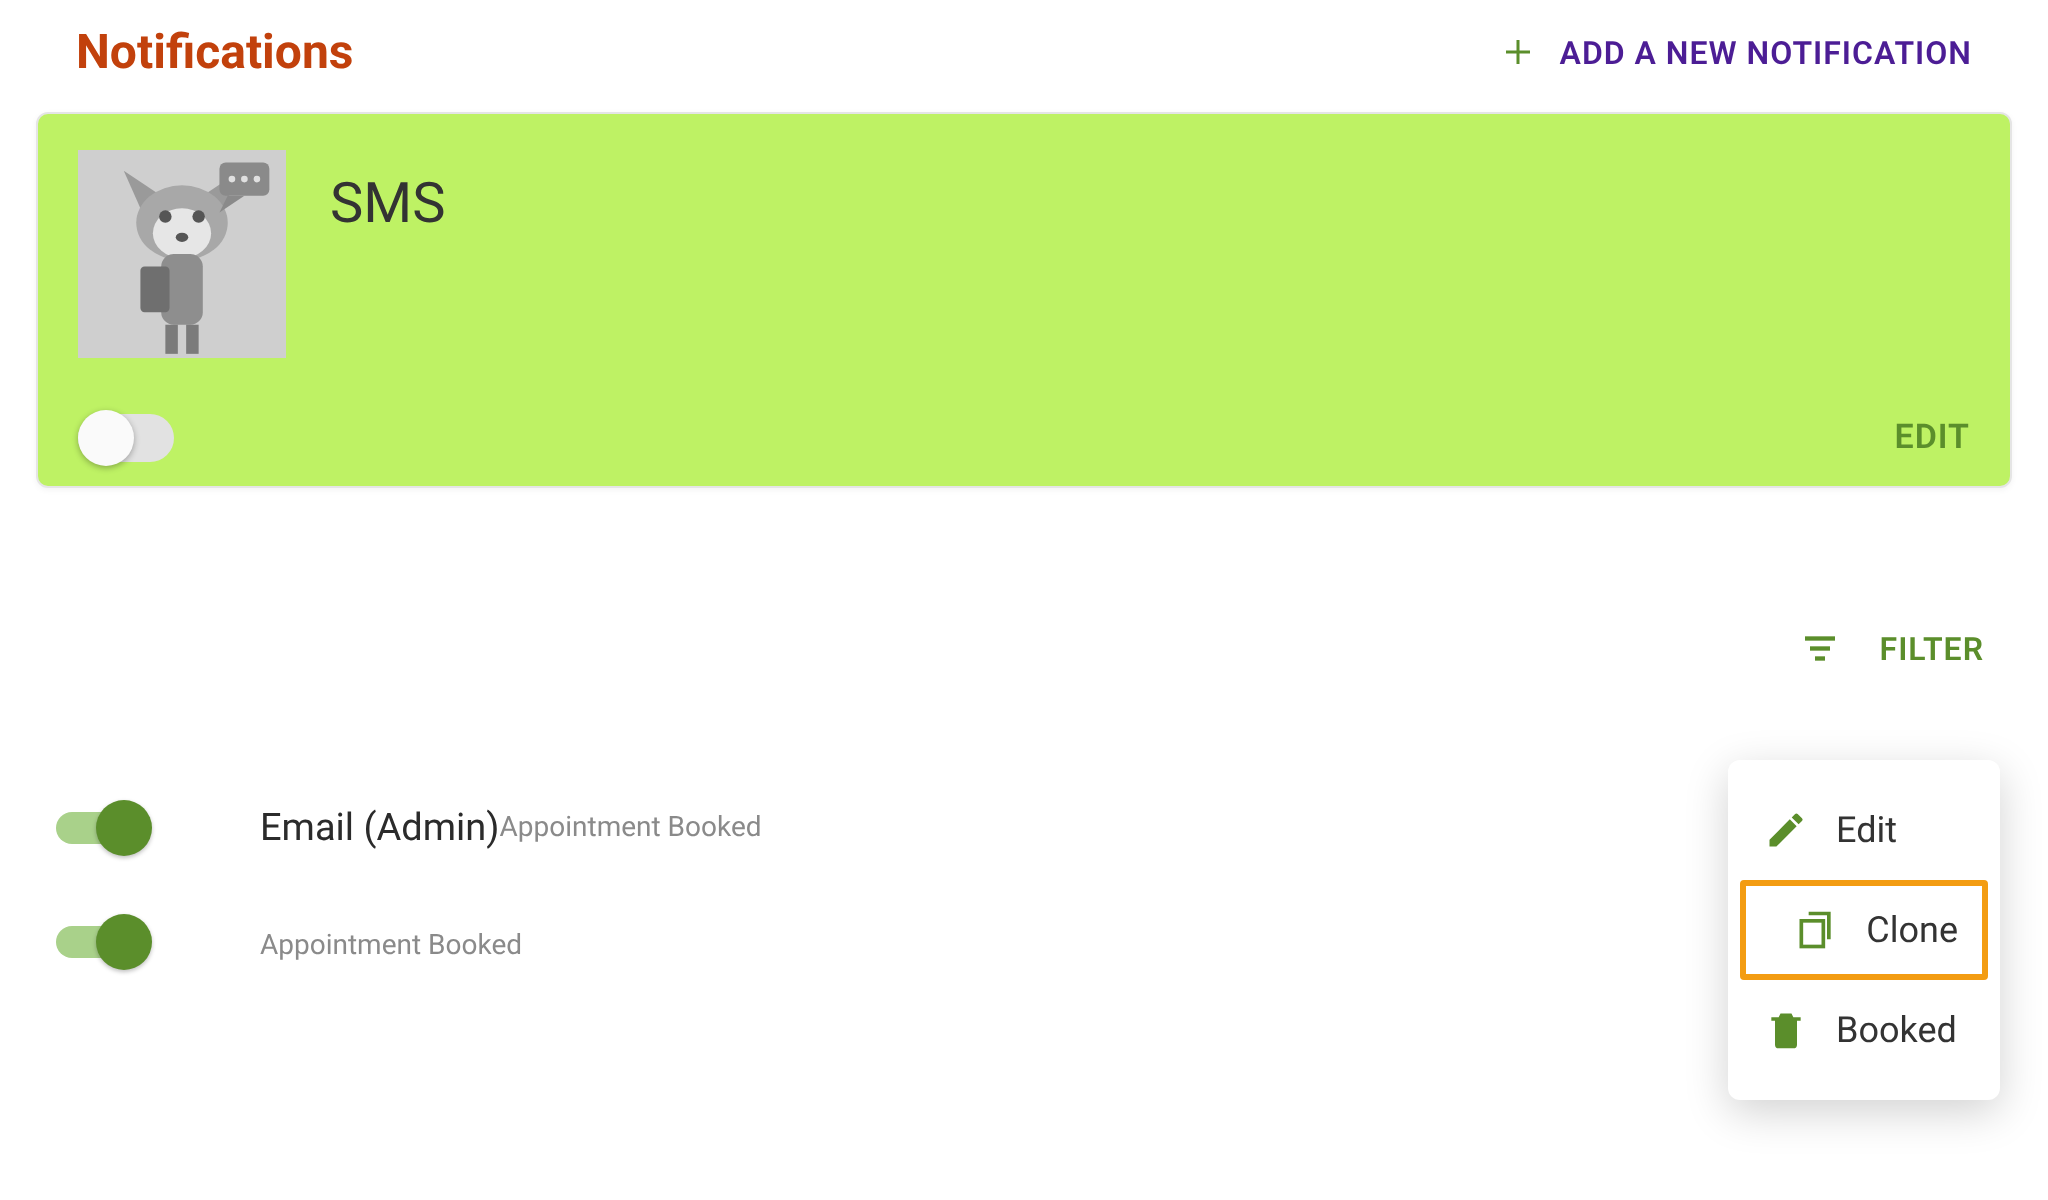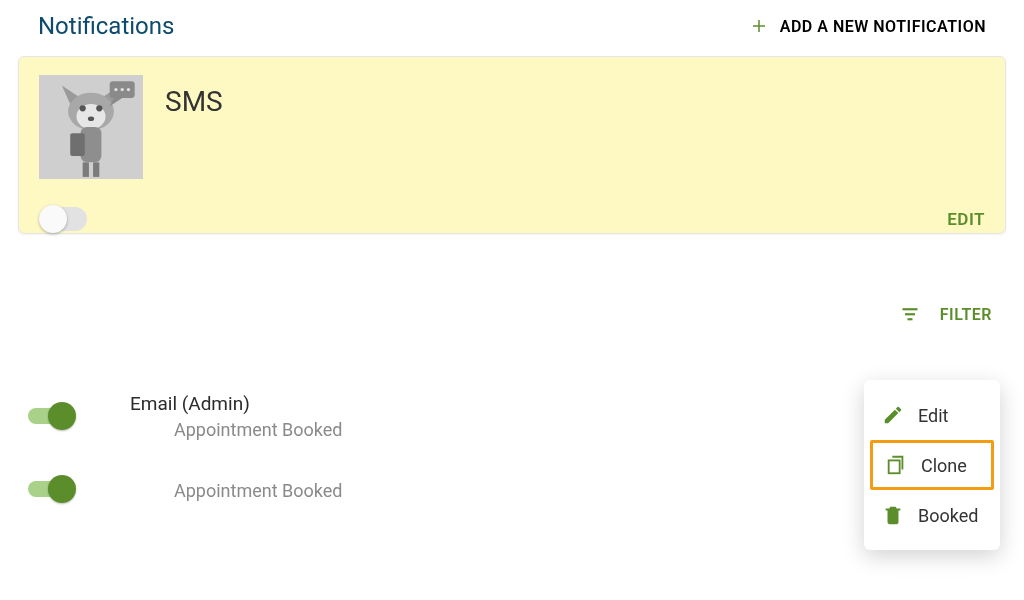--- a/index.html
+++ b/index.html
@@ -13,46 +13,46 @@
     color: #333;
   }
   .header-row {
     display: flex;
     justify-content: space-between;
     align-items: center;
     padding: 12px 38px 16px 38px;
   }
   .page-title {
     font-size: 24px;
-    font-weight: 400;
-    color: #0c4a6e;
+    font-weight: 700;
+    color: #c2410c;
   }
   .add-btn {
     display: flex;
     align-items: center;
     gap: 12px;
-    color: #000000;
+    color: #4c1d95;
     font-weight: 600;
     font-size: 16px;
     letter-spacing: 0.5px;
     cursor: pointer;
     justify-content: space-between;
   }
   .plus-icon {
     width: 18px; height: 18px;
     stroke: #5b8e2b;
     stroke-width: 2;
   }
   .card {
     margin: 0 18px;
     border: 1px solid #e5e5e5;
     border-radius: 6px;
     box-shadow: 0 1px 3px rgba(0,0,0,0.05);
-    padding: 18px 20px 2px 20px;
-    background: #fef9c3;
+    padding: 18px 20px 12px 20px;
+    background: #bef264;
   }
   .card-top {
     display: flex;
     align-items: flex-start;
     gap: 22px;
     margin-bottom: 28px;
   }
   .avatar {
     width: 104px;
     height: 104px;
@@ -133,30 +133,29 @@
   .filter-icon { width: 20px; height: 20px; fill:#5b8e2b; }
   .list {
     padding: 50px 0 0 0;
   }
   .list-row {
     display: flex;
     align-items: center;
     padding: 18px 0 18px 28px;
     gap: 58px;
   }
-  .row-text { display:flex; flex-direction:column; }
+  .row-text { display:flex; flex-direction:row; }
   .row-title {
     font-size: 19px;
     color: #2b2b2b;
   }
   .row-sub {
-    font-size: 18px;
+    font-size: 14px;
     color: #8a8a8a;
     margin-top: 4px;
-    margin-left: 44px;
   }
 
   .menu {
     position: absolute;
     right: 24px;
     top: 380px;
     width: 136px;
     background: #fff;
     border-radius: 6px;
     box-shadow: 0 6px 22px rgba(0,0,0,.18);
@@ -173,20 +172,21 @@
   }
   .menu-icon {
     width: 22px; height: 22px;
     fill: #5b8e2b;
   }
   .menu-item.highlight {
     border: 3px solid #f39c12;
     border-radius: 2px;
     margin: 0 6px;
     padding: 11px 12px;
+    justify-content: flex-end;
   }
 </style>
 </head>
 <body>
 
 <div class="header-row">
   <div class="page-title">Notifications</div>
   <div class="add-btn">
     <svg class="plus-icon" viewBox="0 0 24 24" fill="none">
       <path d="M12 4v16M4 12h16"></path>

